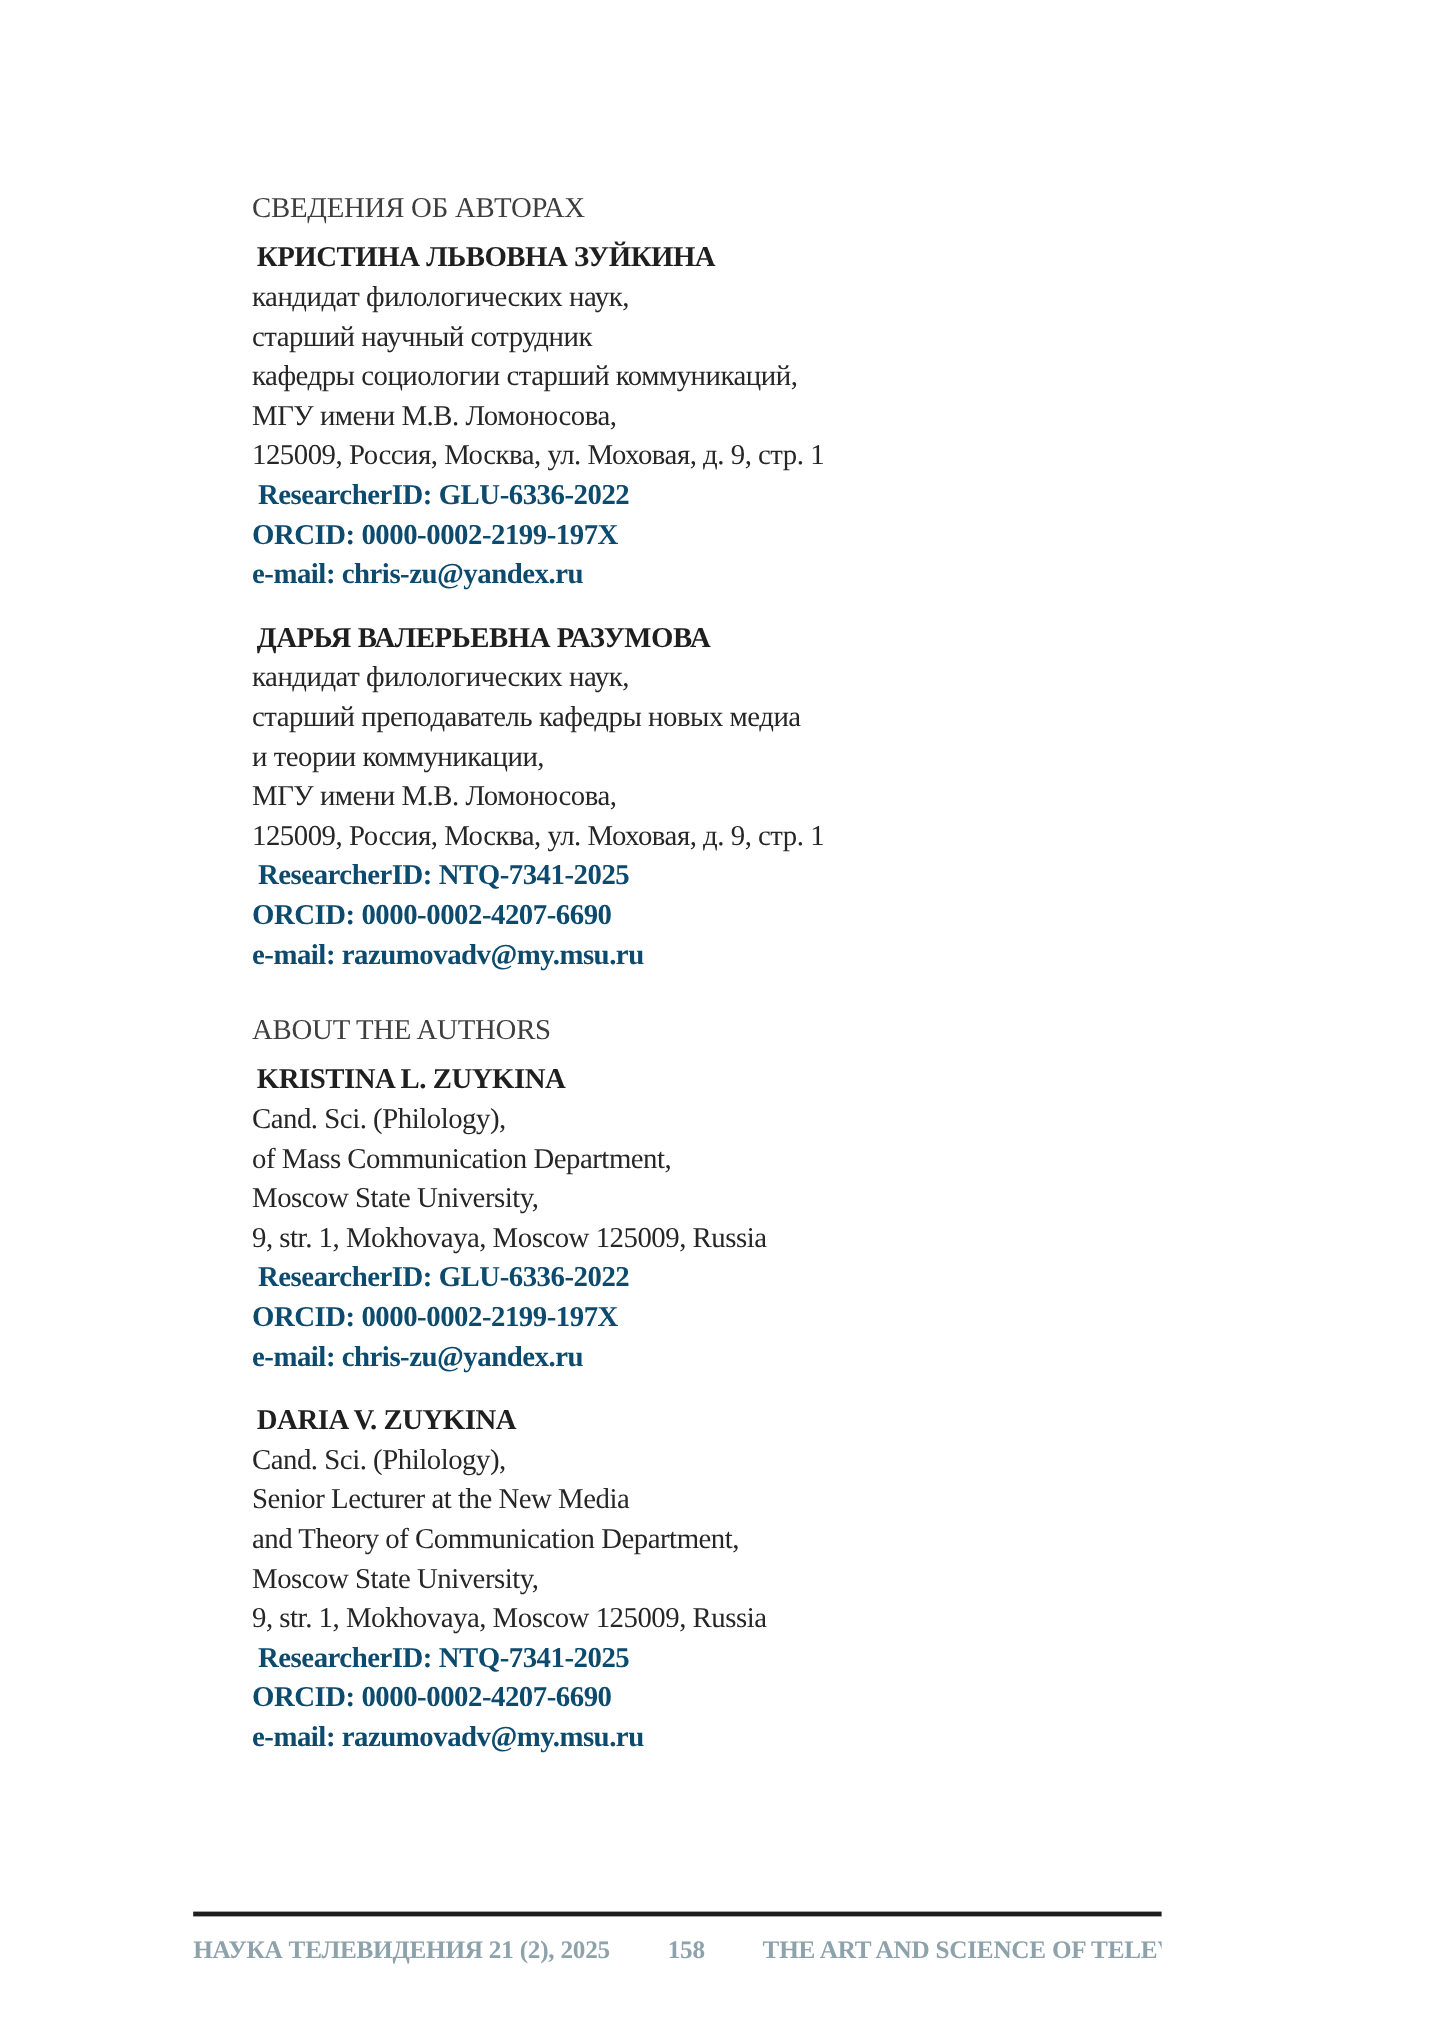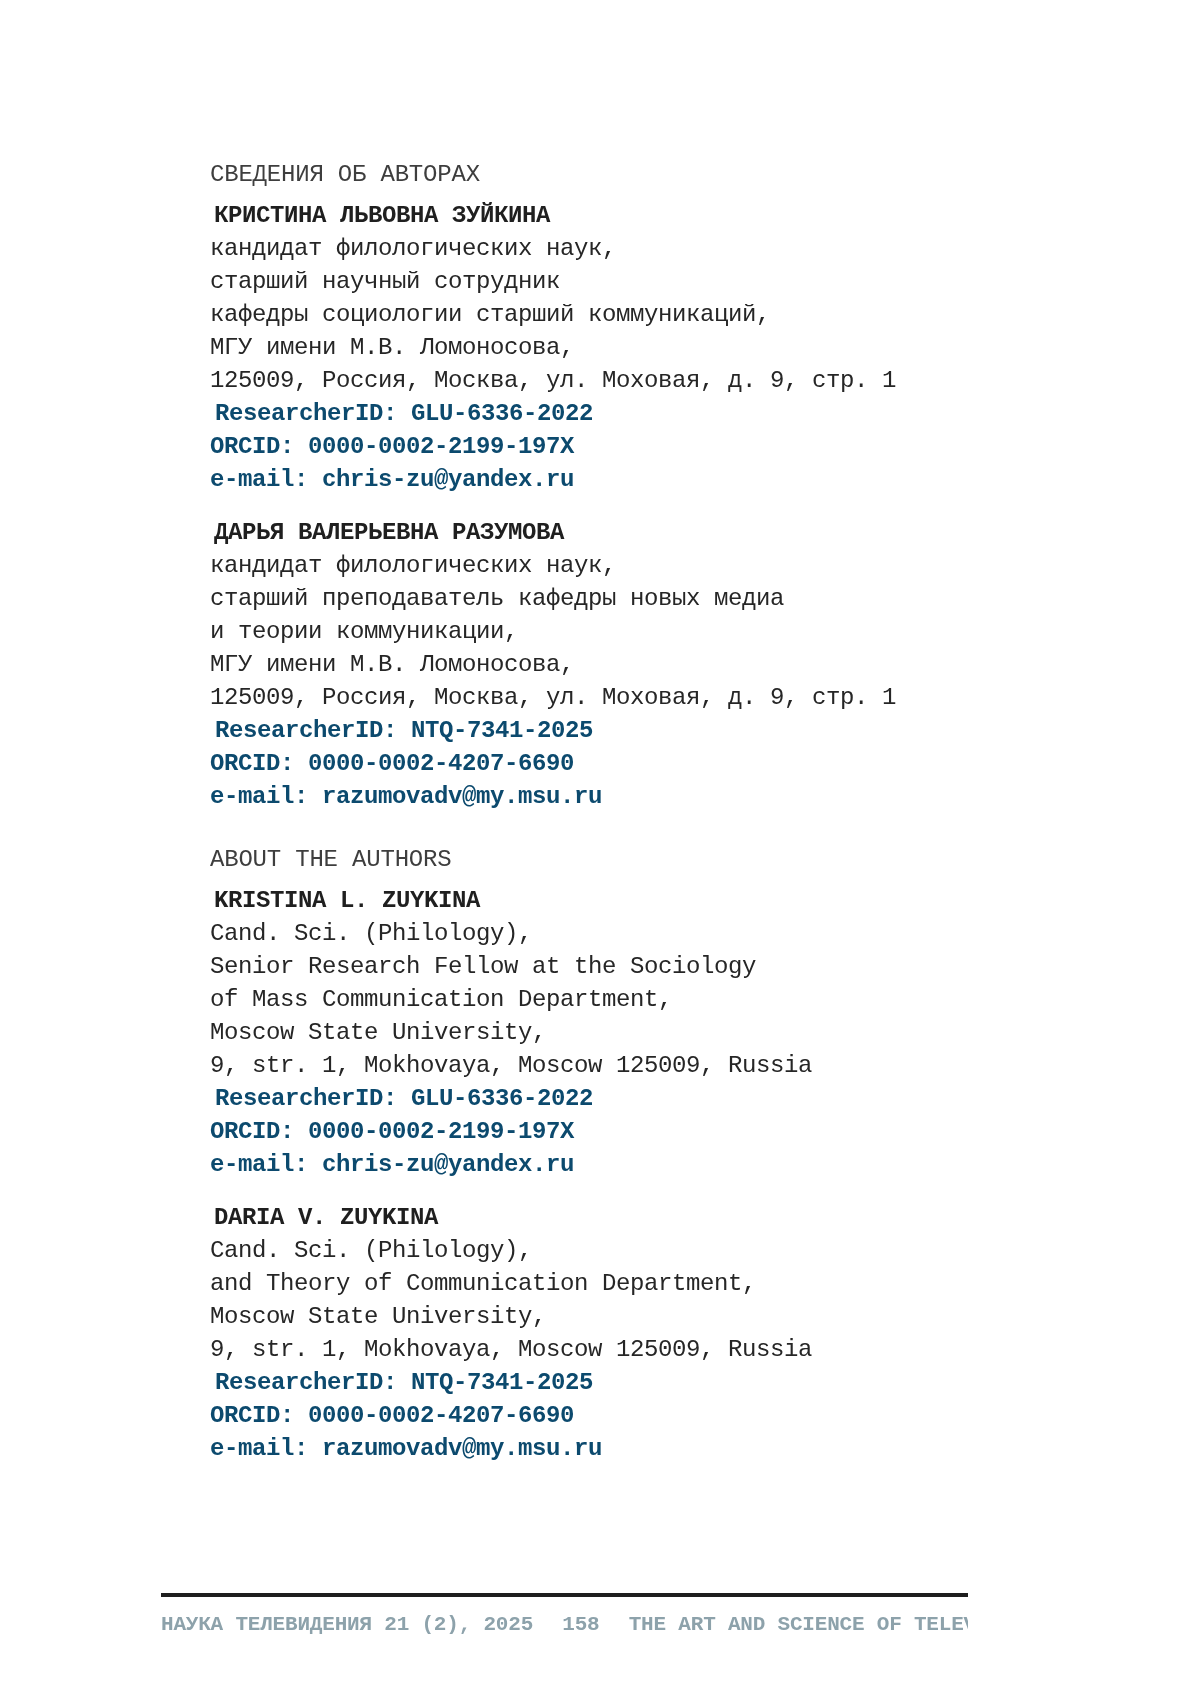--- a/index.html
+++ b/index.html
@@ -2,21 +2,21 @@
 <html><head>
 <meta charset="utf-8">
 <style>
   * { margin: 0; padding: 0; box-sizing: border-box; }
   html, body { background: #ffffff; }
   .page {
     position: relative;
     width: 968px;
     height: 1703px;
     background: #ffffff;
-    font-family: Liberation Mono, monospace;
+    font-family: Liberation Serif, serif;
     color: #262626;
     overflow: hidden;
   }
   .content {
     position: absolute;
     left: 210px;
     top: 158px;
     width: 720px;
   }
   .section-heading {
@@ -96,32 +96,32 @@
         <p class="line bold">e-mail: razumovadv@my.msu.ru</p>
       </div>
     </div>
 
     <div class="section-en">
       <p class="section-heading">ABOUT THE AUTHORS</p>
 
       <div class="author">
         <p class="line name">KRISTINA L. ZUYKINA</p>
         <p class="line">Cand. Sci. (Philology),</p>
-        <p class="line">Senior Research Fellow at the Sociology</p>
         <p class="line">of Mass Communication Department,</p>
         <p class="line">Moscow State University,</p>
         <p class="line">9, str. 1, Mokhovaya, Moscow 125009, Russia</p>
         <p class="line bold indent">ResearcherID: GLU-6336-2022</p>
         <p class="line bold">ORCID: 0000-0002-2199-197X</p>
         <p class="line bold">e-mail: chris-zu@yandex.ru</p>
       </div>
 
       <div class="author">
         <p class="line name">DARIA V. ZUYKINA</p>
         <p class="line">Cand. Sci. (Philology),</p>
+        <p class="line">Senior Lecturer at the New Media</p>
         <p class="line">and Theory of Communication Department,</p>
         <p class="line">Moscow State University,</p>
         <p class="line">9, str. 1, Mokhovaya, Moscow 125009, Russia</p>
         <p class="line bold indent">ResearcherID: NTQ-7341-2025</p>
         <p class="line bold">ORCID: 0000-0002-4207-6690</p>
         <p class="line bold">e-mail: razumovadv@my.msu.ru</p>
       </div>
     </div>
 
   </div>

